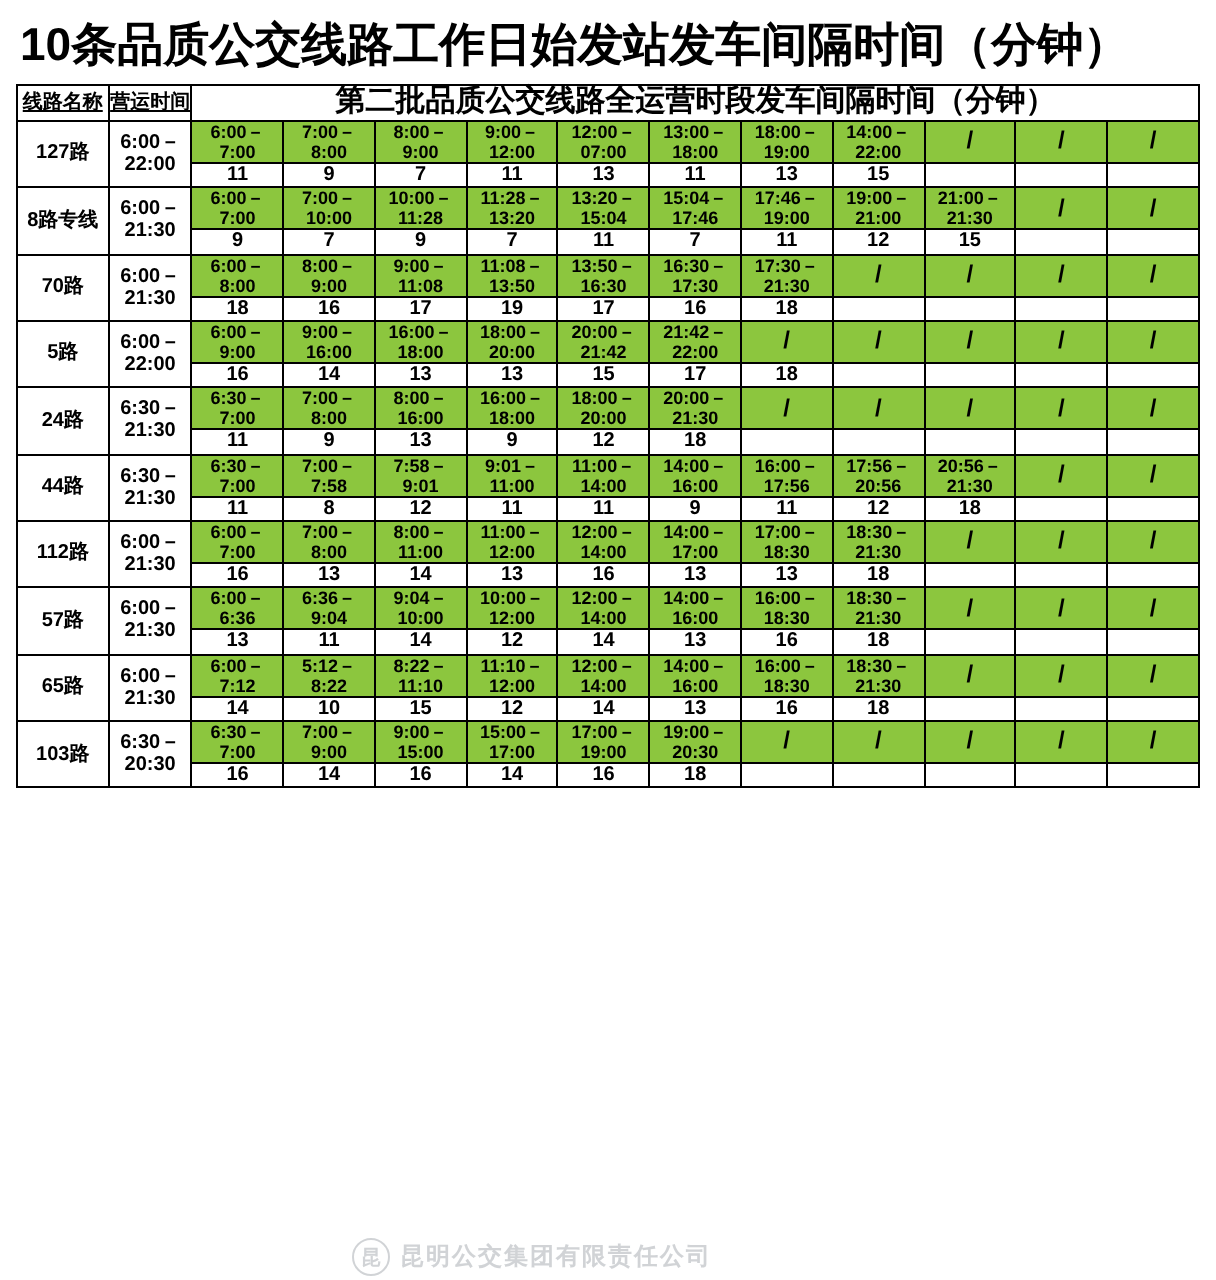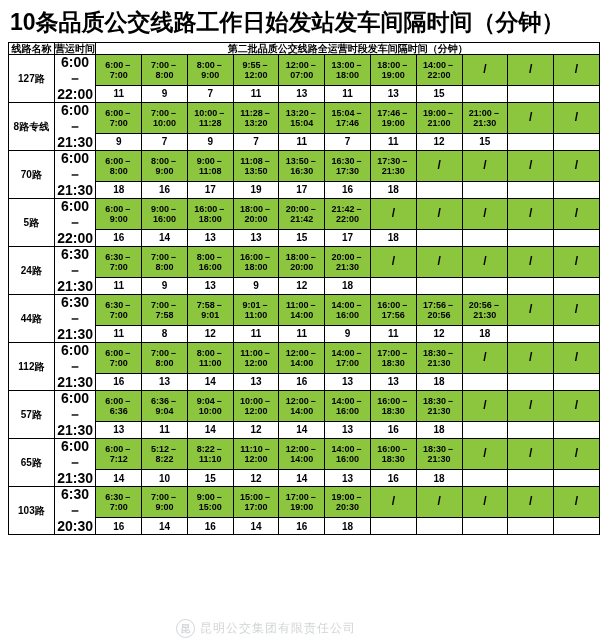--- a/index.html
+++ b/index.html
@@ -41,37 +41,38 @@
     text-align: center;
     vertical-align: middle;
     padding: 0;
     line-height: 1.12;
     font-weight: bold;
   }
   .hdr-line, .hdr-time {
     font-size: 10px;
     font-weight: bold;
     padding: 4px 1px;
+    text-decoration: underline;
   }
   .hdr-span {
-    font-size: 10px;
+    font-size: 15px;
     font-weight: bold;
     padding: 5px 2px;
   }
   .col-line { width: 44px; }
   .col-op { width: 40px; }
   .slot { width: 44px; }
   td.linecell {
     font-size: 10px;
     font-weight: bold;
     padding: 2px 1px;
     margin-left: 30px;
   }
   td.opcell {
-    font-size: 14px;
+    font-size: 10px;
     font-weight: bold;
     padding: 2px 1px;
     line-height: 1.15;
   }
   td.green {
     background: #8CC63E;
     font-size: 9px;
     font-weight: bold;
     padding: 3px 1px;
     line-height: 1.18;
@@ -105,20 +106,21 @@
     font-size: 10px;
     display: flex;
     align-items: center;
     justify-content: center;
     font-weight: bold;
   }
   .wm-text {
     font-size: 12px;
     color: #9aa0a6;
     letter-spacing: 1px;
+    font-weight: bold;
   }
 </style>
 </head>
 <body>
 
 <div class="page">
 
   <div class="title">10条品质公交线路工作日始发站发车间隔时间（分钟）</div>
 
   <table class="sched">
@@ -144,21 +146,21 @@
         <th class="hdr-span" colspan="11">第二批品质公交线路全运营时段发车间隔时间（分钟）</th>
       </tr>
     </thead>
     <tbody>
         <tr>
           <td class="linecell" rowspan="2">127路</td>
           <td class="opcell" rowspan="2">6:00－22:00</td>
           <td class="green">6:00－7:00</td>
           <td class="green">7:00－8:00</td>
           <td class="green">8:00－9:00</td>
-          <td class="green">9:55－12:00</td>
+          <td class="green">9:00－12:00</td>
           <td class="green">12:00－07:00</td>
           <td class="green">13:00－18:00</td>
           <td class="green">18:00－19:00</td>
           <td class="green">14:00－22:00</td>
           <td class="green slash">/</td>
           <td class="green slash">/</td>
           <td class="green slash">/</td>
         </tr>
         <tr>
           <td class="interval">11</td>

